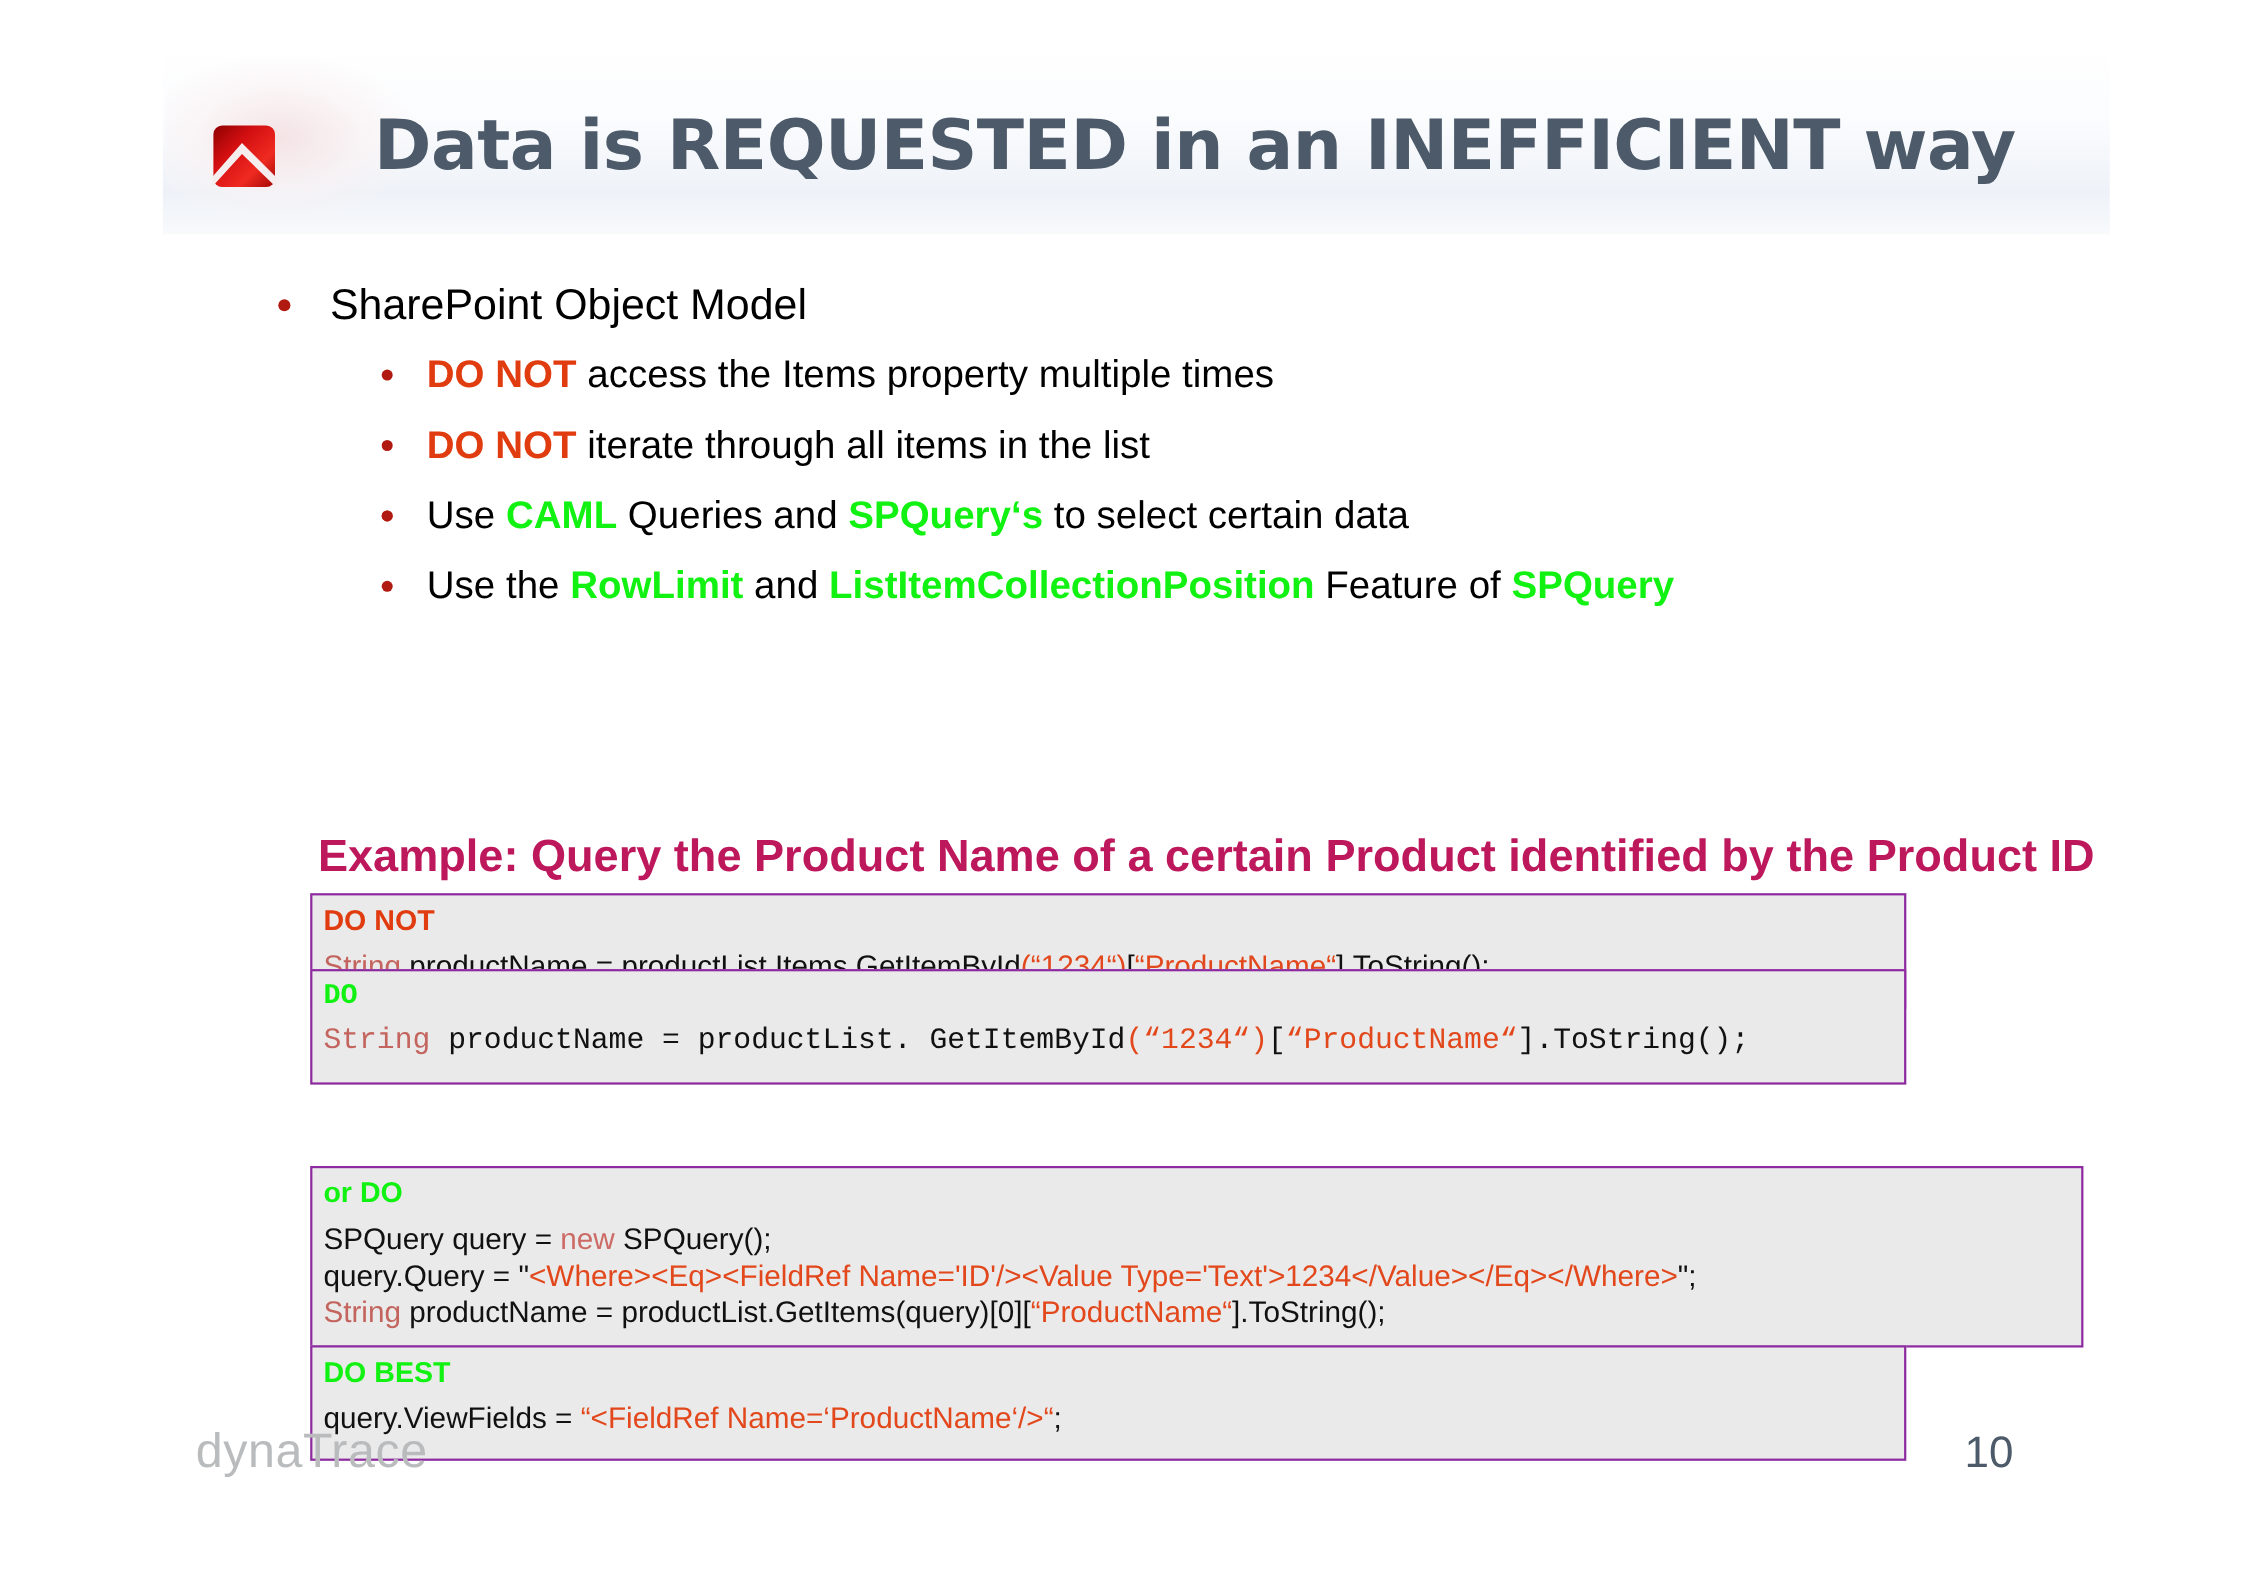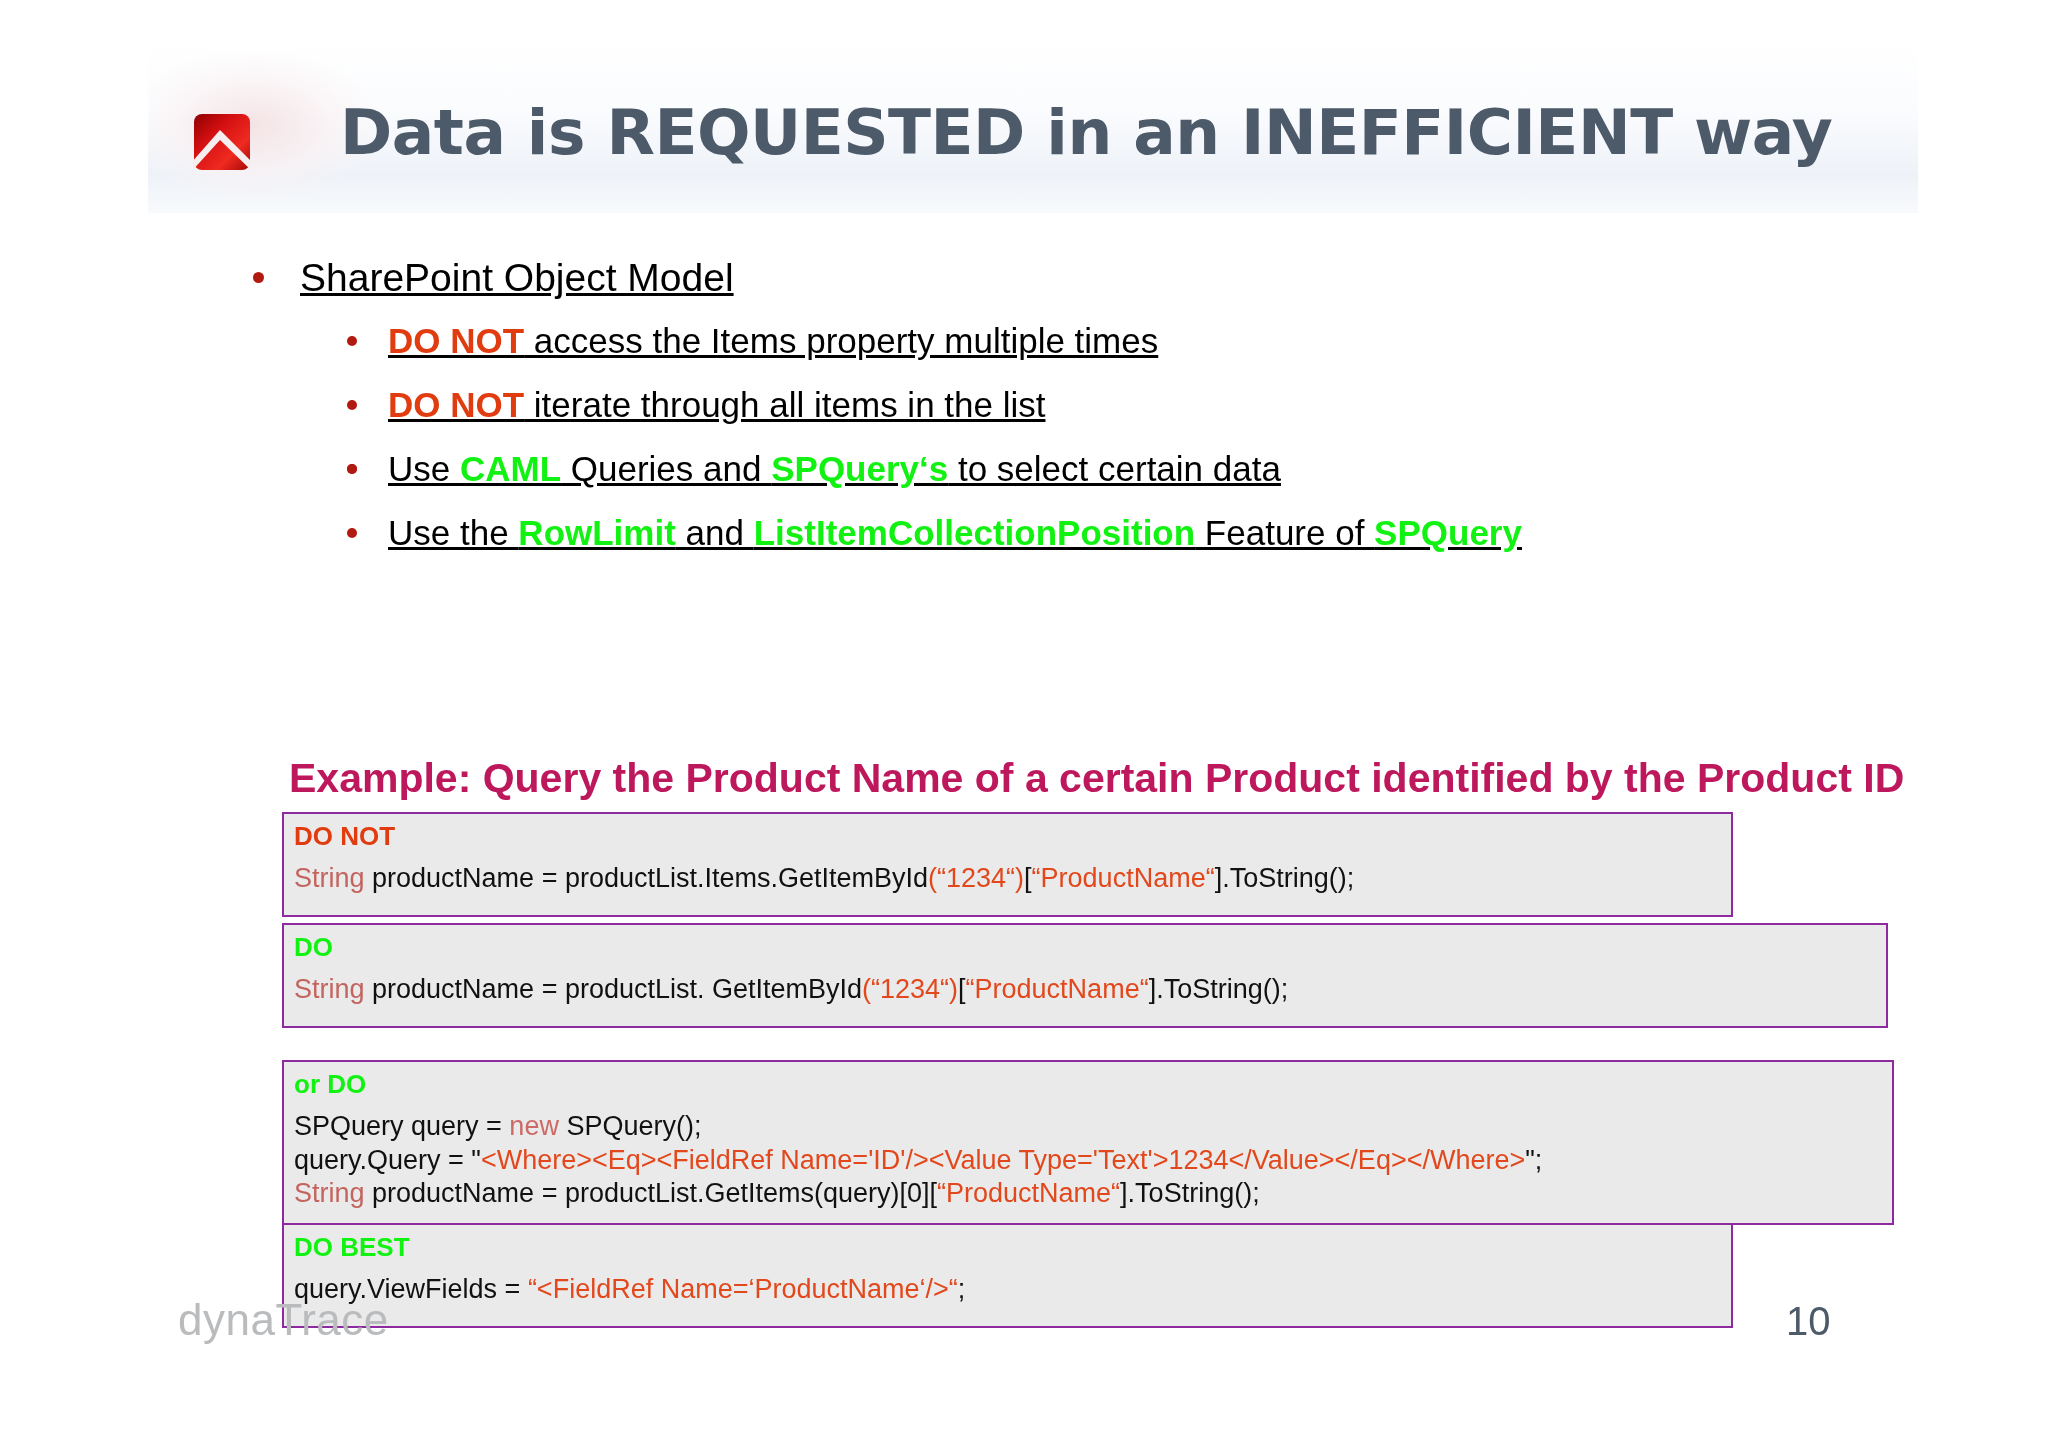--- a/index.html
+++ b/index.html
@@ -56,21 +56,20 @@
     font-family: "DejaVu Sans", sans-serif;
     margin-left: 44px;
   }
 
   
   #bullet-area {
     position: absolute;
     left: 0;
     top: 258px;
     width: 2000px;
-    text-decoration: underline;
   }
   .lvl1 {
     position: relative;
     padding-left: 300px;
     font-size: 39px;
     color: #000000;
     line-height: 1.0;
     margin-bottom: 26px;
     white-space: nowrap;
   }
@@ -135,21 +134,21 @@
     font-size: 27px;
     color: #111111;
     line-height: 1.25;
     white-space: nowrap;
   }
   .kw-type { color: #c4645e; }
   .kw-new  { color: #cc6b66; margin-top: 40px; }
   .lit     { color: #e2481c; }
 
   #box-donot { left: 282px; top: 812px;  width: 1451px; height: 105px; }
-  #box-do    { left: 282px; top: 923px;  width: 1606px; height: 105px; }
+  #box-do    { left: 282px; top: 881px;  width: 1451px; height: 105px; font-family: Liberation Mono, monospace; }
   #box-ordo  { left: 282px; top: 1060px; width: 1612px; height: 165px; }
   #box-dobest{ left: 282px; top: 1223px; width: 1451px; height: 105px; }
 
   
   #brand-footer {
     position: absolute;
     left: 178px;
     top: 1295px;
     font-size: 44px;
     color: #b9bbbd;

